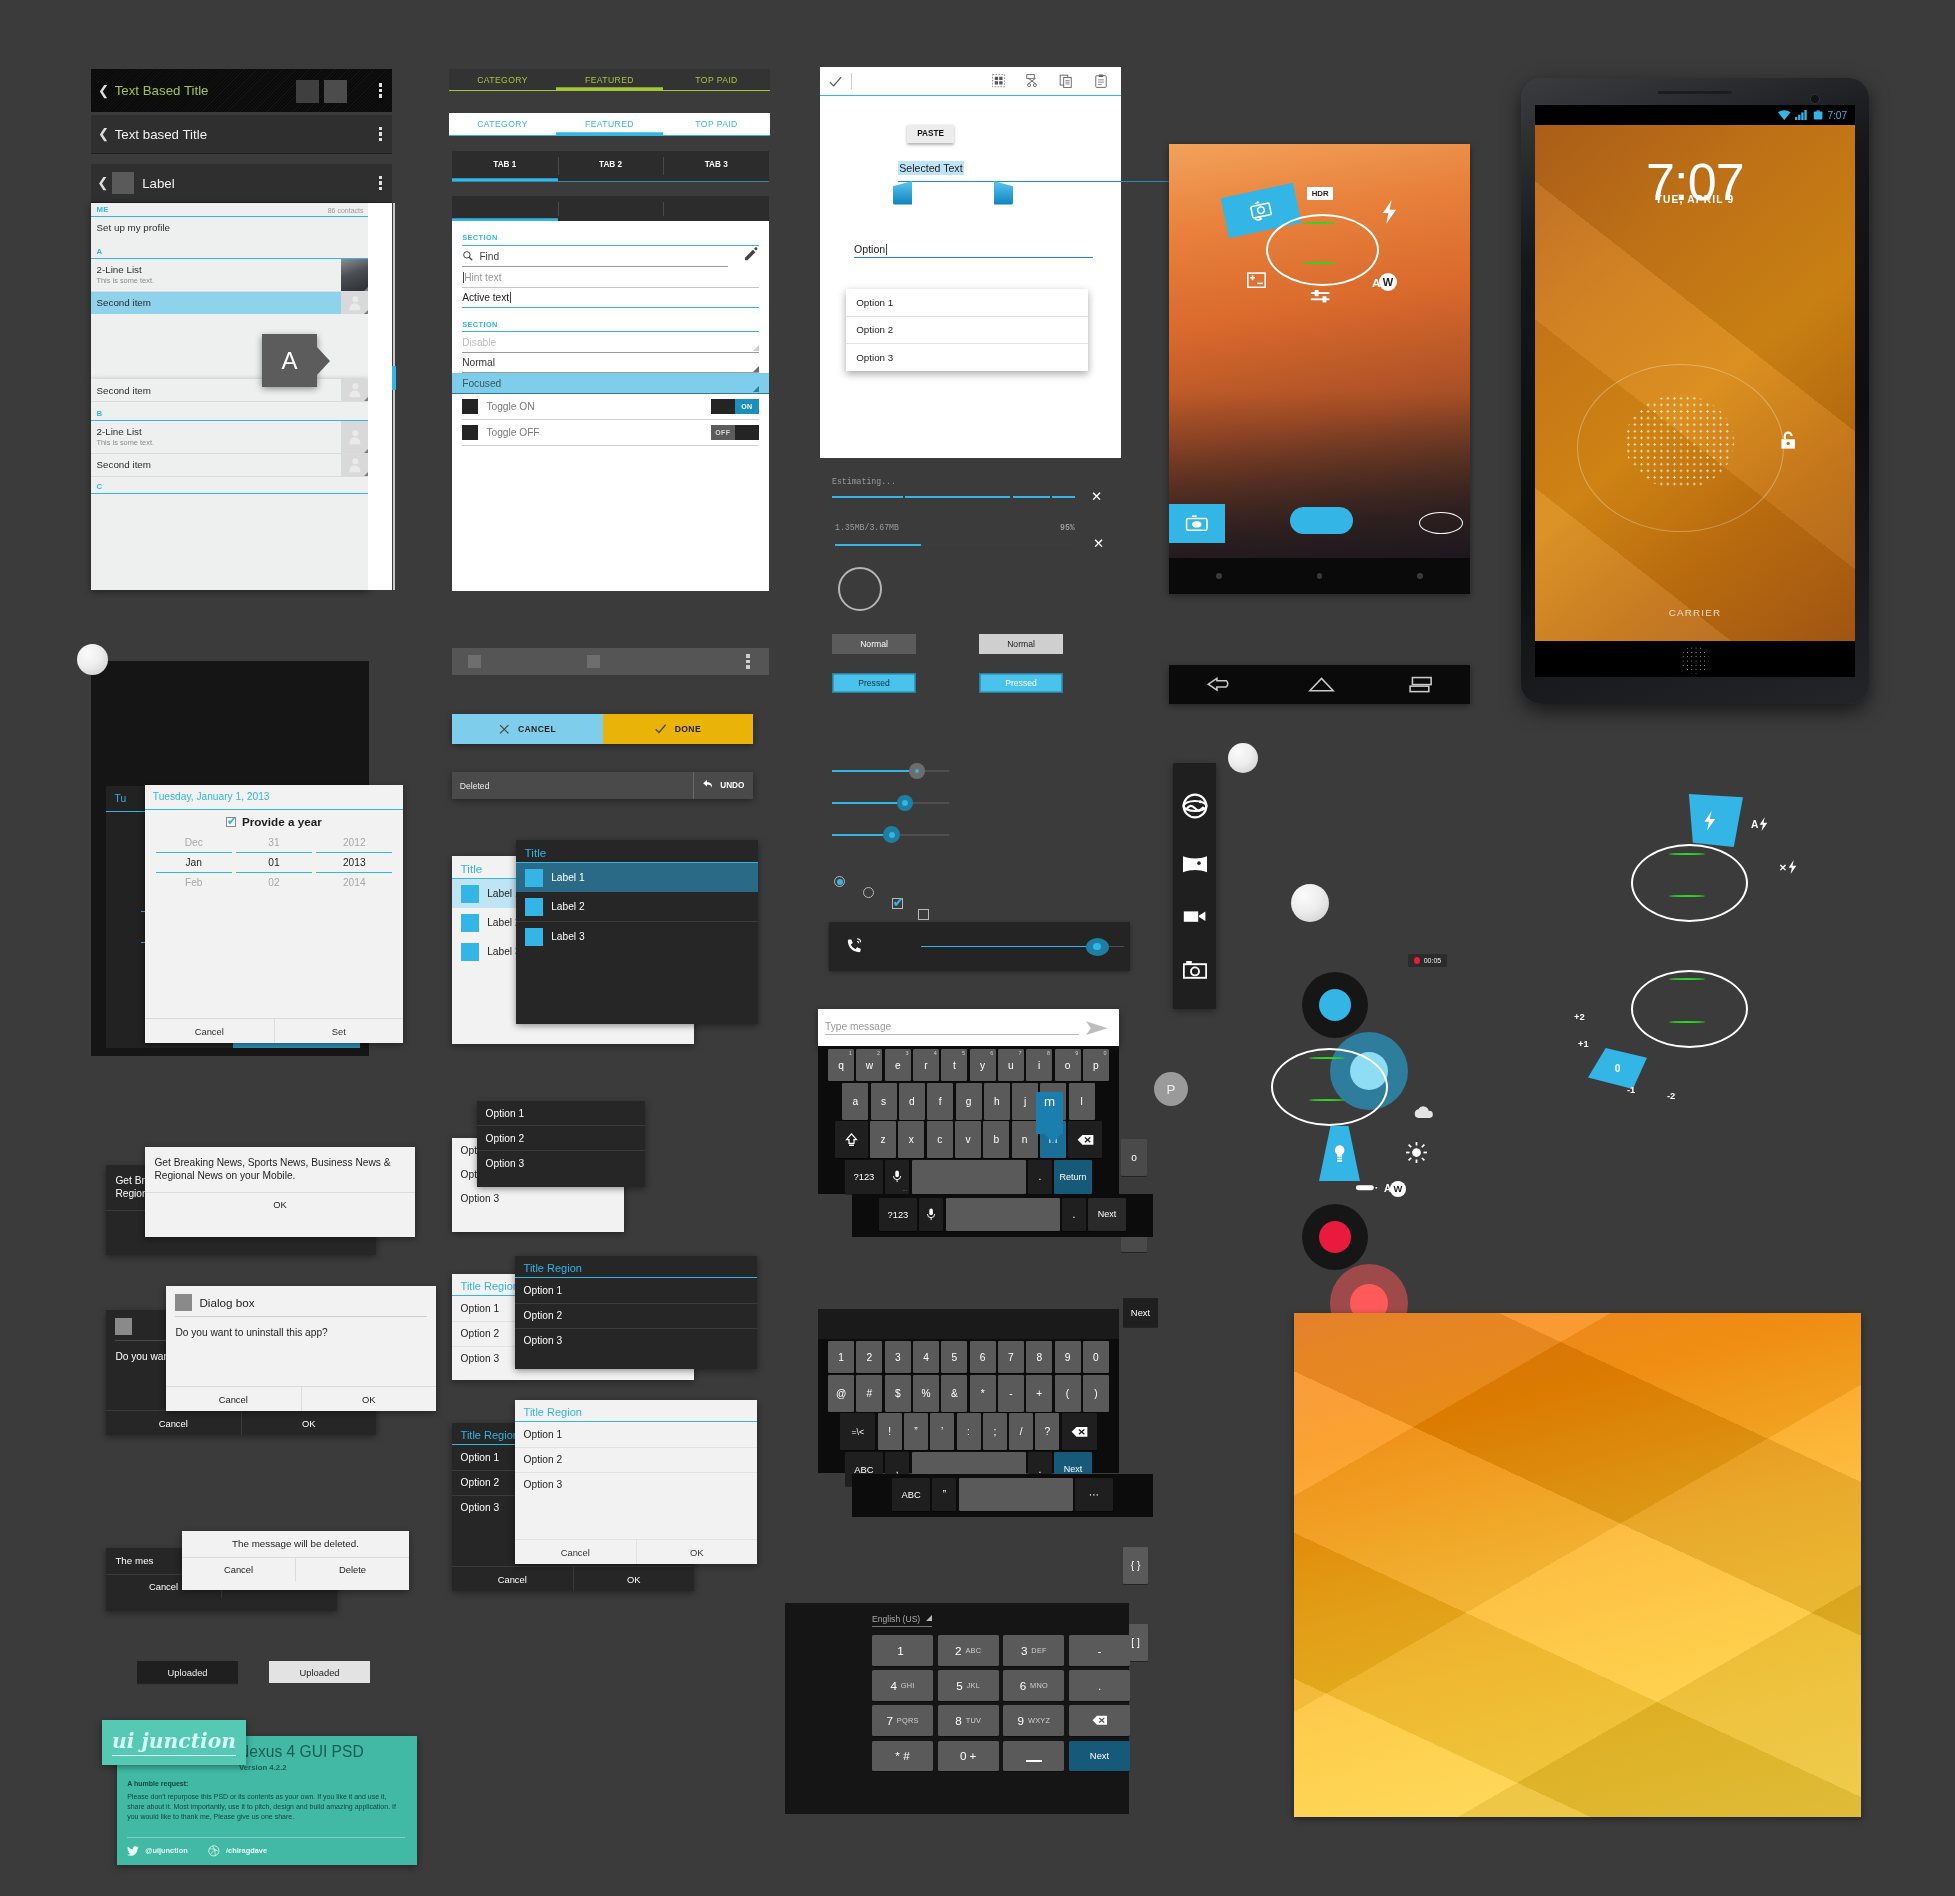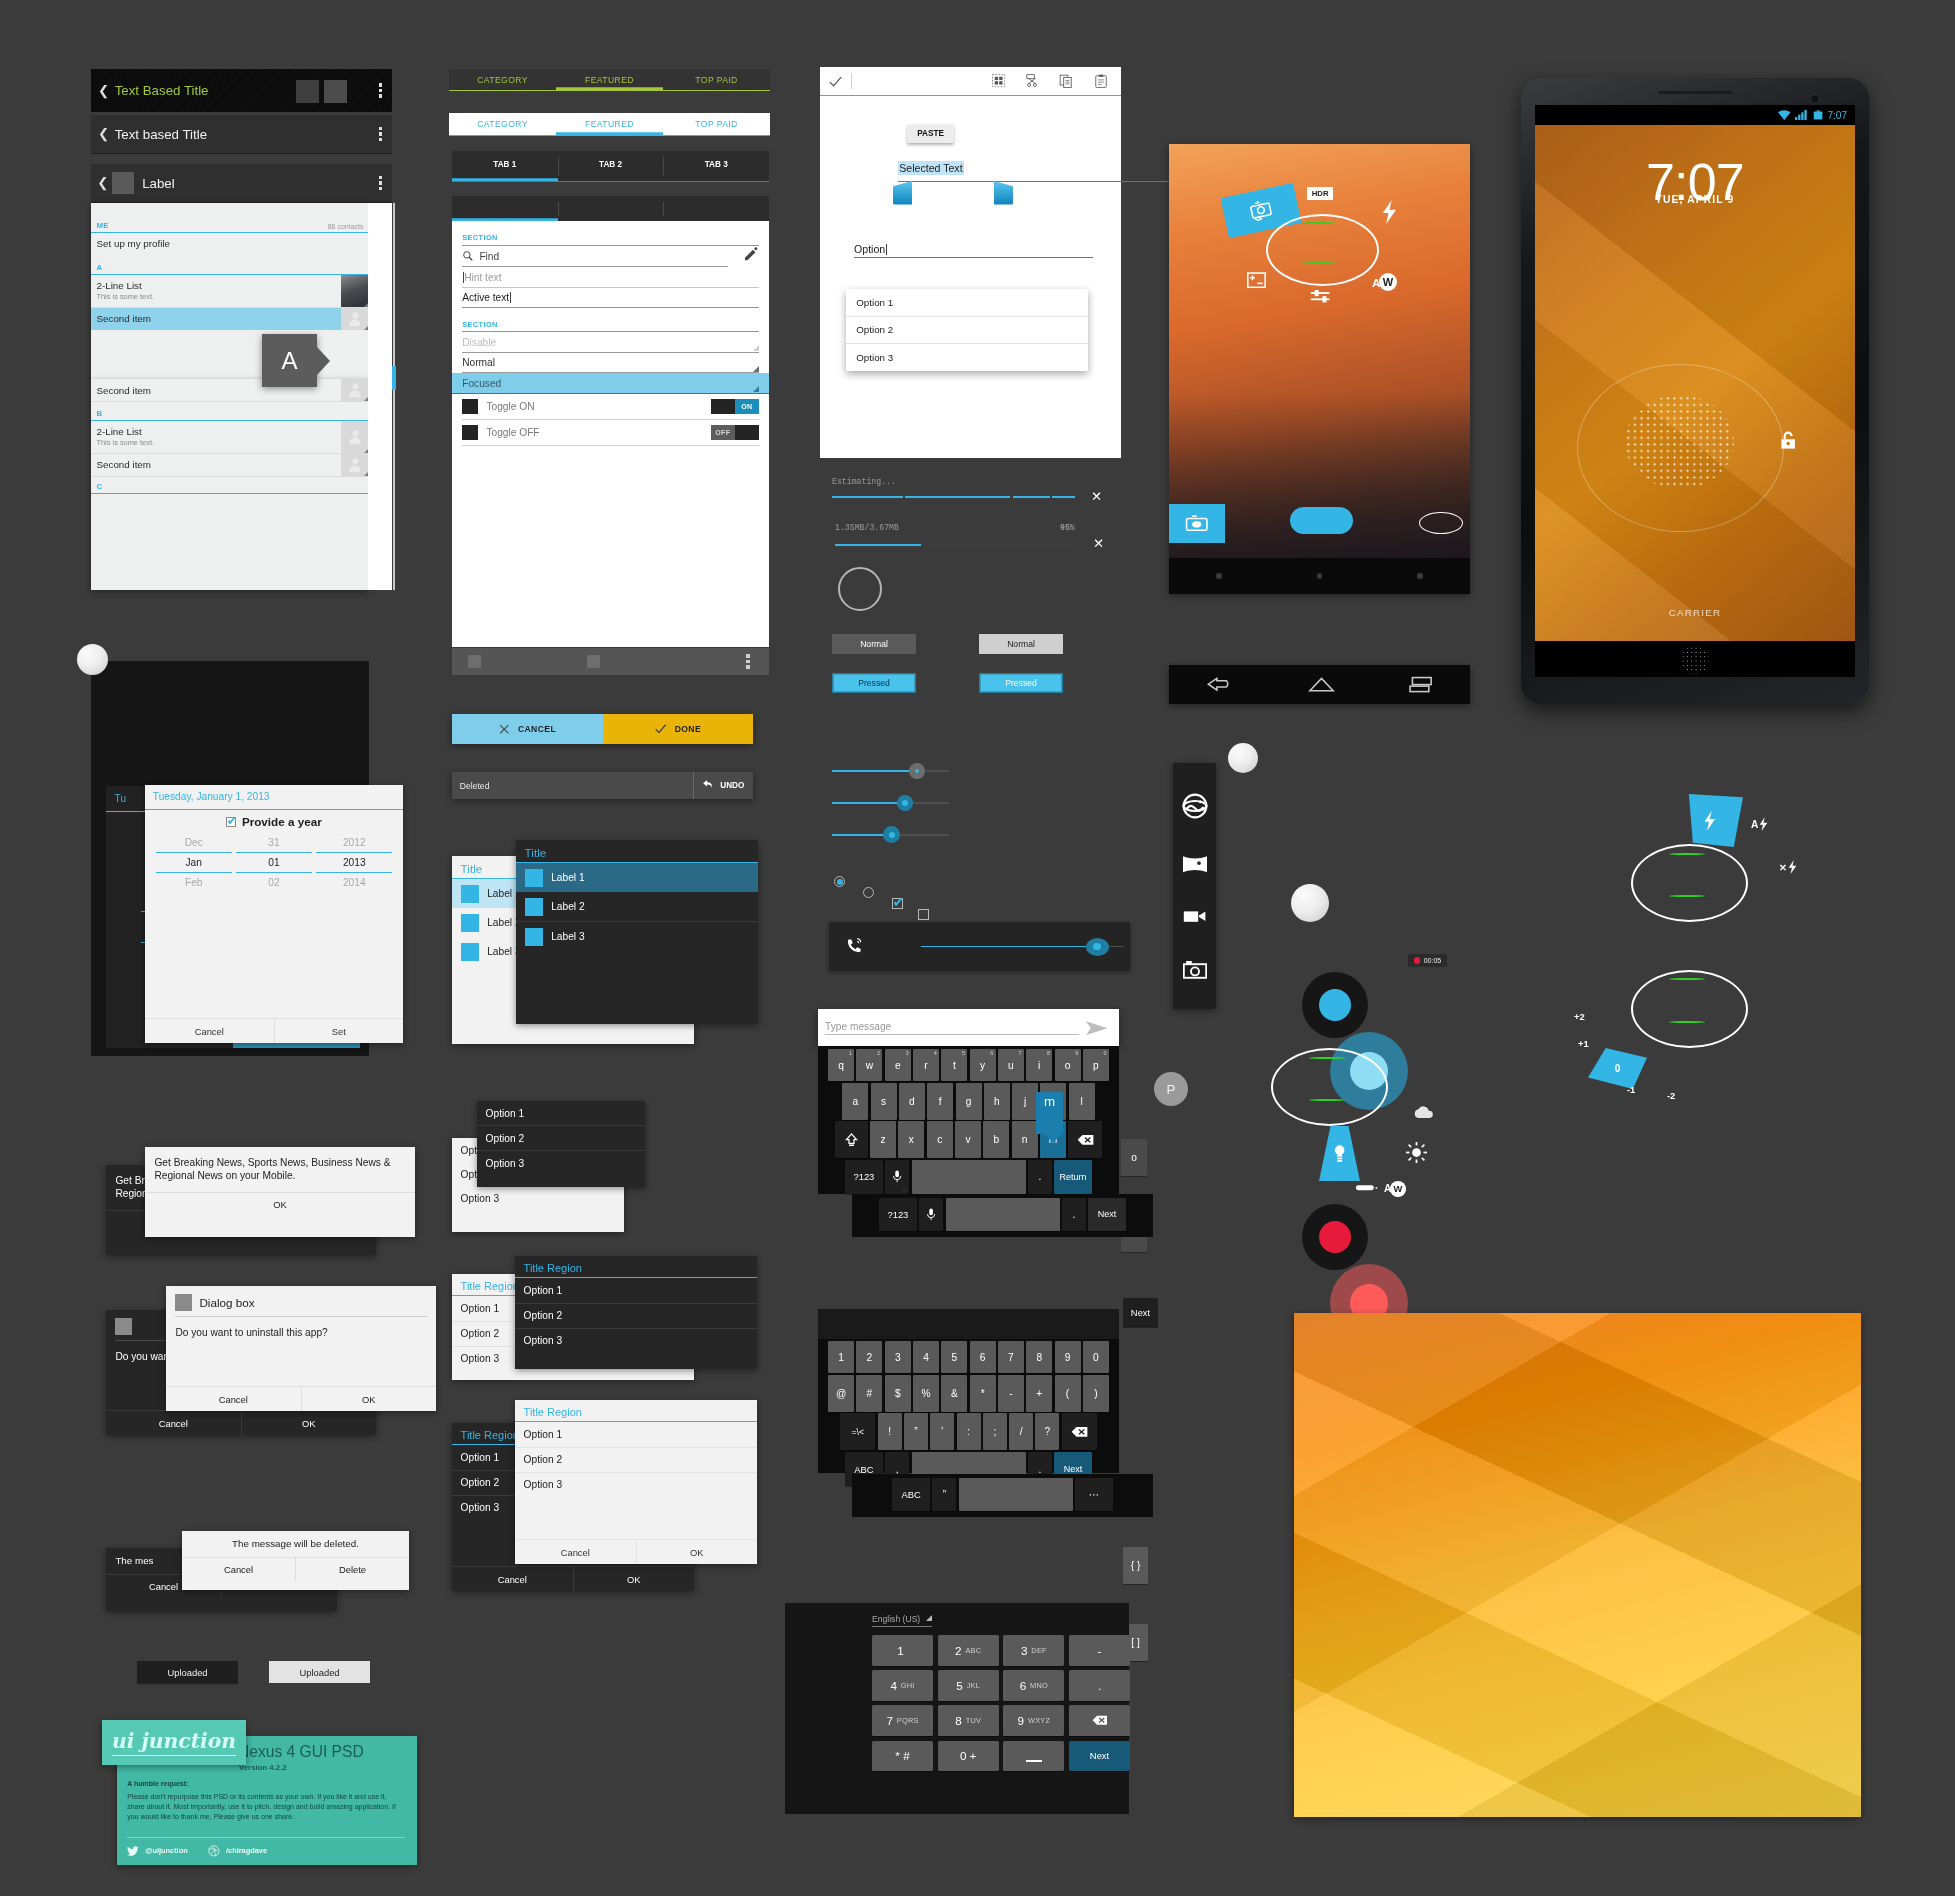--- a/index.html
+++ b/index.html
@@ -279,21 +279,21 @@
   <span class="sq-ph" style="width:22px;height:22px;"></span>
   <span class="bar-title-white" style="margin-left:8.6px;">Label</span>
   <span class="kebab">
       <i></i>
       <i></i>
       <i></i>
     </span>
 </div>
 
 <div class="abs contacts shadow" style="left:91px; top:203px; width:278px; height:176px;">
-  <div class="c-sec" style="margin-top:18px;">
+  <div class="c-sec" style="margin-top:2px;">
     <b>ME</b>
     <span>86 contacts</span>
   </div>
   <div class="c-row" style="border-bottom:none;">
     <div class="t1">Set up my profile</div>
   </div>
   <div class="c-sec" style="margin-top:8.6px;">
     <b>A</b>
       <span></span>
   </div>
@@ -484,21 +484,21 @@
   <div style="flex:1;text-align:center;">TAB 2</div>
   <div style="flex:1;text-align:center;">TAB 3</div>
 </div>
 
 <div class="abs tab-dark" style="left:452px; top:196px; width:317px; height:26px;">
   <div class="act" style="flex:1;"><span class="tab-icon-sq"></span></div>
   <div style="flex:1;"><span class="tab-icon-sq"></span></div>
   <div style="flex:1;"><span class="tab-icon-sq"></span></div>
 </div>
 
-<div class="abs form-card" style="left:452px; top:221px; width:317px; height:426px;">
+<div class="abs form-card" style="left:452px; top:221px; width:317px; height:370px;">
   <div class="sec-h" style="margin-top:8.6px;">SECTION</div>
   <div style="display:flex; align-items:flex-end;">
     <div class="fld u-grey" style="flex:1; display:flex; align-items:center; gap:5.5px;">
       <svg width="11.7" height="11.7" viewBox="0 0 24 24">
           <circle cx="10" cy="10" r="6.6" fill="none" stroke="#444" stroke-width="2"></circle>
           <line x1="14.8" y1="14.8" x2="21" y2="21" stroke="#444" stroke-width="2.6"></line>
         </svg>
       <span class="ph" style="color:#444;">Find</span>
     </div>
     <svg width="15.6" height="15.6" viewBox="0 0 24 24" style="margin:0 10.2px 5.5px 4.7px;">

